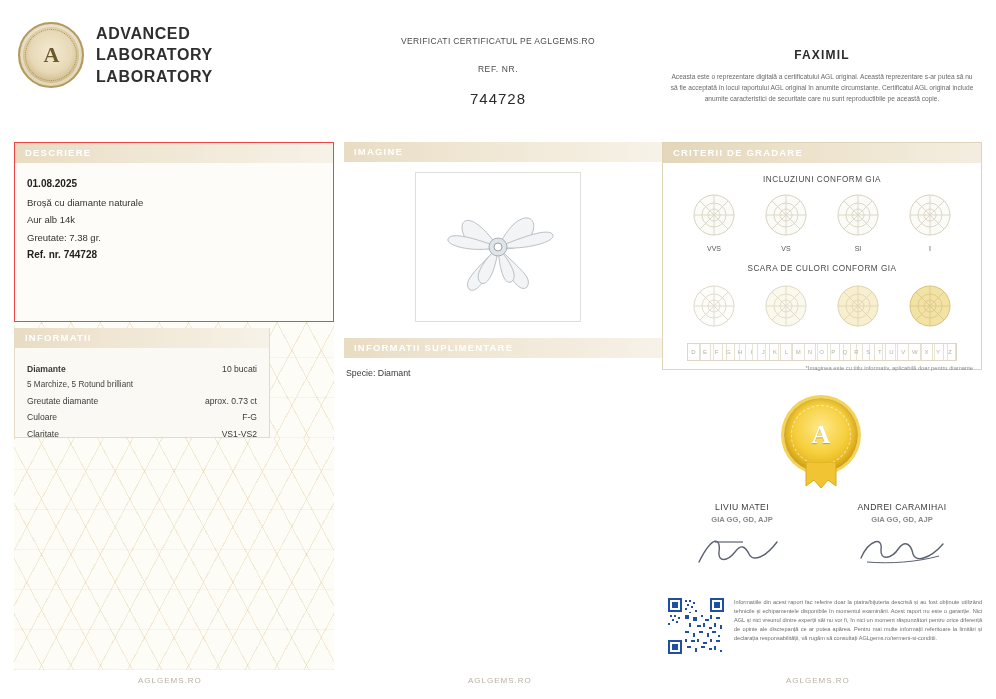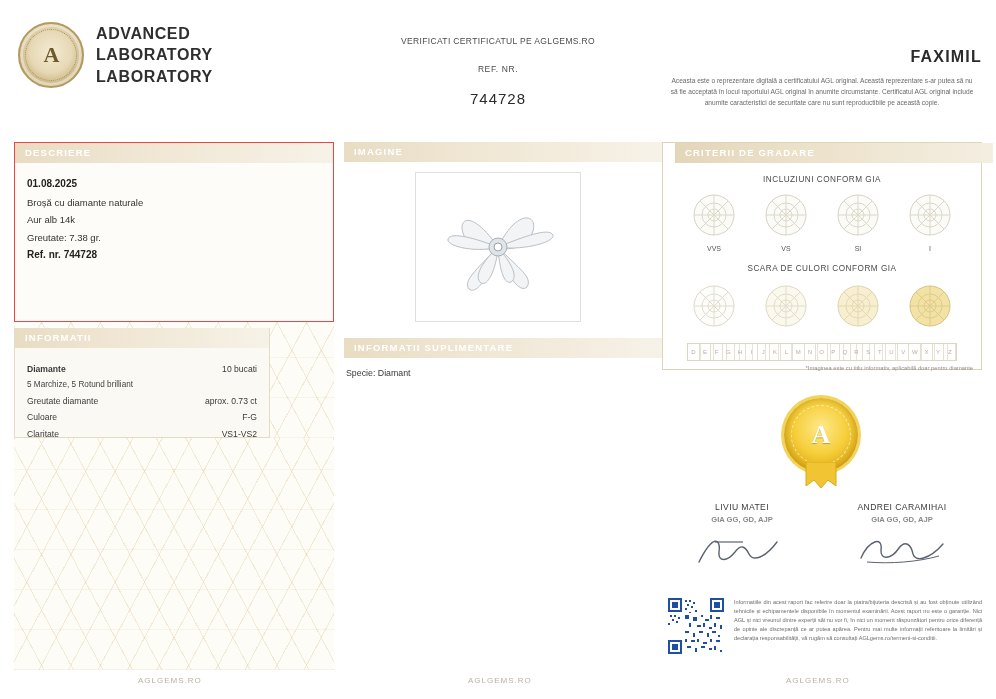--- a/index.html
+++ b/index.html
@@ -26,21 +26,21 @@
     box-shadow:inset 0 0 0 3px rgba(255,255,255,.45);
     display:flex;align-items:center;justify-content:center;}
   .logo-seal:before{content:"";position:absolute;inset:5px;border-radius:50%;border:1px dotted #a98f55;}
   .logo-seal span{font-family:"Liberation Serif",serif;font-size:22px;color:#6d5a2c;font-weight:bold;letter-spacing:-1px;}
   .logo-text{font-size:16px;font-weight:bold;letter-spacing:.6px;line-height:1.32;color:#2f2f2f;}
   .hdr-mid{position:absolute;left:344px;top:36px;width:308px;text-align:center;}
   .hdr-mid .line1{font-size:8.5px;letter-spacing:.35px;color:#4a4a4a;}
   .hdr-mid .line2{font-size:8.5px;letter-spacing:.6px;color:#4a4a4a;margin-top:18px;}
   .hdr-mid .refno{font-size:15px;letter-spacing:1px;color:#2b2b2b;margin-top:16px;}
   .hdr-right{position:absolute;left:662px;top:48px;width:320px;text-align:center;}
-  .hdr-right .faximil{font-size:16px;font-weight:bold;letter-spacing:1.2px;color:#2b2b2b;text-align:right;}
+  .hdr-right .faximil{font-size:12px;font-weight:bold;letter-spacing:1.2px;color:#2b2b2b;}
   .hdr-right .legal{font-size:6.6px;line-height:1.65;color:#6a6a6a;margin-top:10px;padding:0 8px;}
 
   
   .band{
     height:20px;line-height:20px;
     background:linear-gradient(90deg,#e8dcc2 0%,#efe5d2 35%,#f3ecdd 70%,#f7f2e8 100%);
     color:#ffffff;font-size:9.5px;font-weight:bold;letter-spacing:1.2px;
     padding-left:10px;position:relative;
   }
   .band.wide{background:linear-gradient(90deg,#e3d6b9 0%,#ece1ca 40%,#f4eee1 100%);}
@@ -87,21 +87,21 @@
     display:flex;align-items:center;justify-content:center;
   }
   .band-supl{position:absolute;left:344px;top:338px;width:308px;}
   .supl-body{position:absolute;left:344px;top:368px;width:308px;font-size:8.8px;color:#3a3a3a;padding-left:2px;}
 
   
   .grad-box{
     position:absolute;left:662px;top:142px;width:320px;height:228px;
     border:1px solid #e0d4b8;box-sizing:border-box;background:#fff;
   }
-  .grad-box .band{width:100%;box-sizing:border-box;margin-left:12px;}
+  .grad-box .band{width:100%;box-sizing:border-box;}
   .grad-sub{font-size:8.2px;letter-spacing:.5px;color:#4a4a4a;text-align:center;margin-top:12px;}
   .gem-row{display:flex;justify-content:center;gap:22px;margin-top:8px;}
   .gem{width:50px;text-align:center;}
   .gem .lbl{font-size:7px;color:#555;margin-top:3px;}
   .gem-row.colors{gap:22px;margin-top:10px;}
   .scale{
     margin:10px auto 0 auto;width:268px;height:16px;
     background:repeating-linear-gradient(90deg,#fff 0 12px,#e9e4d8 12px 13px);
     border:1px solid #ddd6c4;display:flex;
   }

